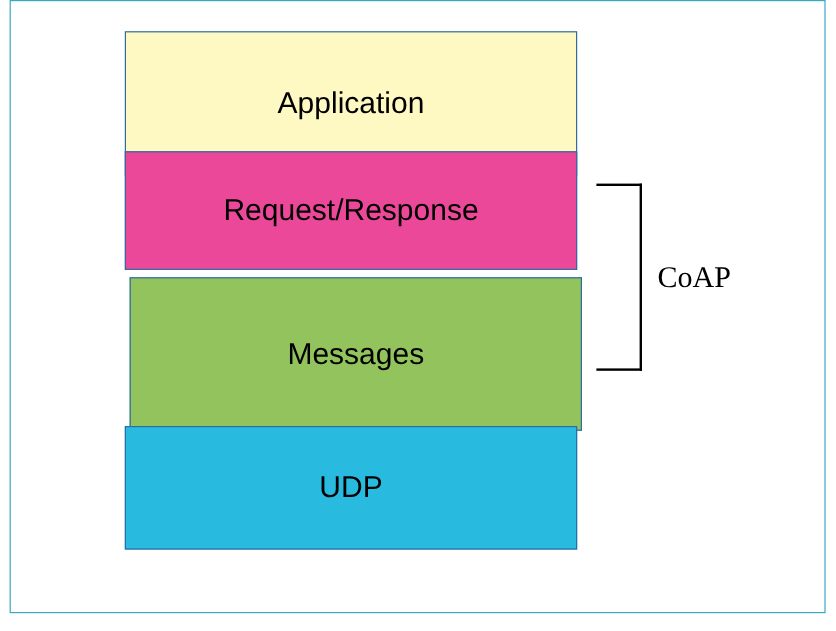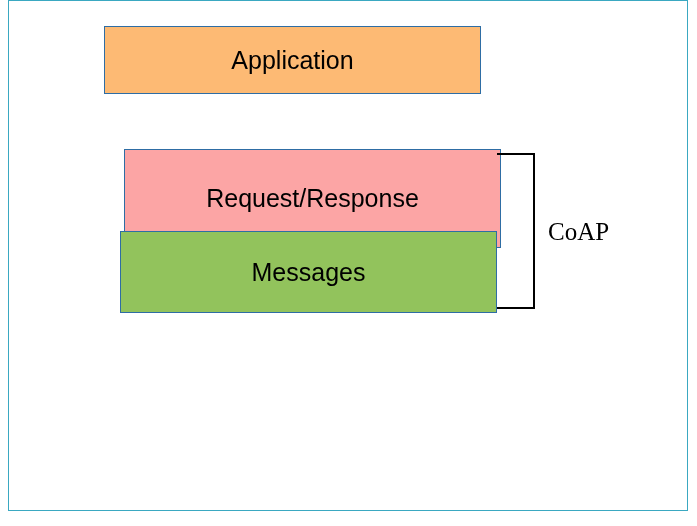--- a/index.html
+++ b/index.html
@@ -49,39 +49,38 @@
     line-height: 1;
     font-family: "Liberation Sans", sans-serif;
     white-space: nowrap;
     letter-spacing: 0px;
   }
 
   #application-box {
     left: 104px;
     top: 26px;
     width: 377px;
-    height: 68px;
-    background: #fdba74;
+    height: 121px;
+    background: #fef9c3;
   }
 
   #request-response-box {
     left: 104px;
-    top: 149px;
+    top: 126px;
     width: 377px;
     height: 99px;
-    background: #fca5a5;
+    background: #ec4899;
     border-bottom: 1px solid #2e6da4;
-    margin-left: 20px;
   }
 
   #messages-box {
-    left: 120px;
+    left: 108px;
     top: 231px;
     width: 377px;
-    height: 82px;
+    height: 128px;
     background: #92c35c;
     justify-content: center;
   }
 
   #udp-box {
     left: 104px;
     top: 355px;
     width: 377px;
     height: 103px;
     background: #29bbdf;
@@ -125,18 +124,21 @@
   </div>
 
   <div class="layer-box" id="request-response-box">
     <span class="layer-label">Request/Response</span>
   </div>
 
   <div class="layer-box" id="messages-box">
     <span class="layer-label">Messages</span>
   </div>
 
+  <div class="layer-box" id="udp-box">
+    <span class="layer-label">UDP</span>
+  </div>
 
   <div id="coap-bracket"></div>
 
   <div id="coap-label">CoAP</div>
 
 </div>
 
 </body></html>

